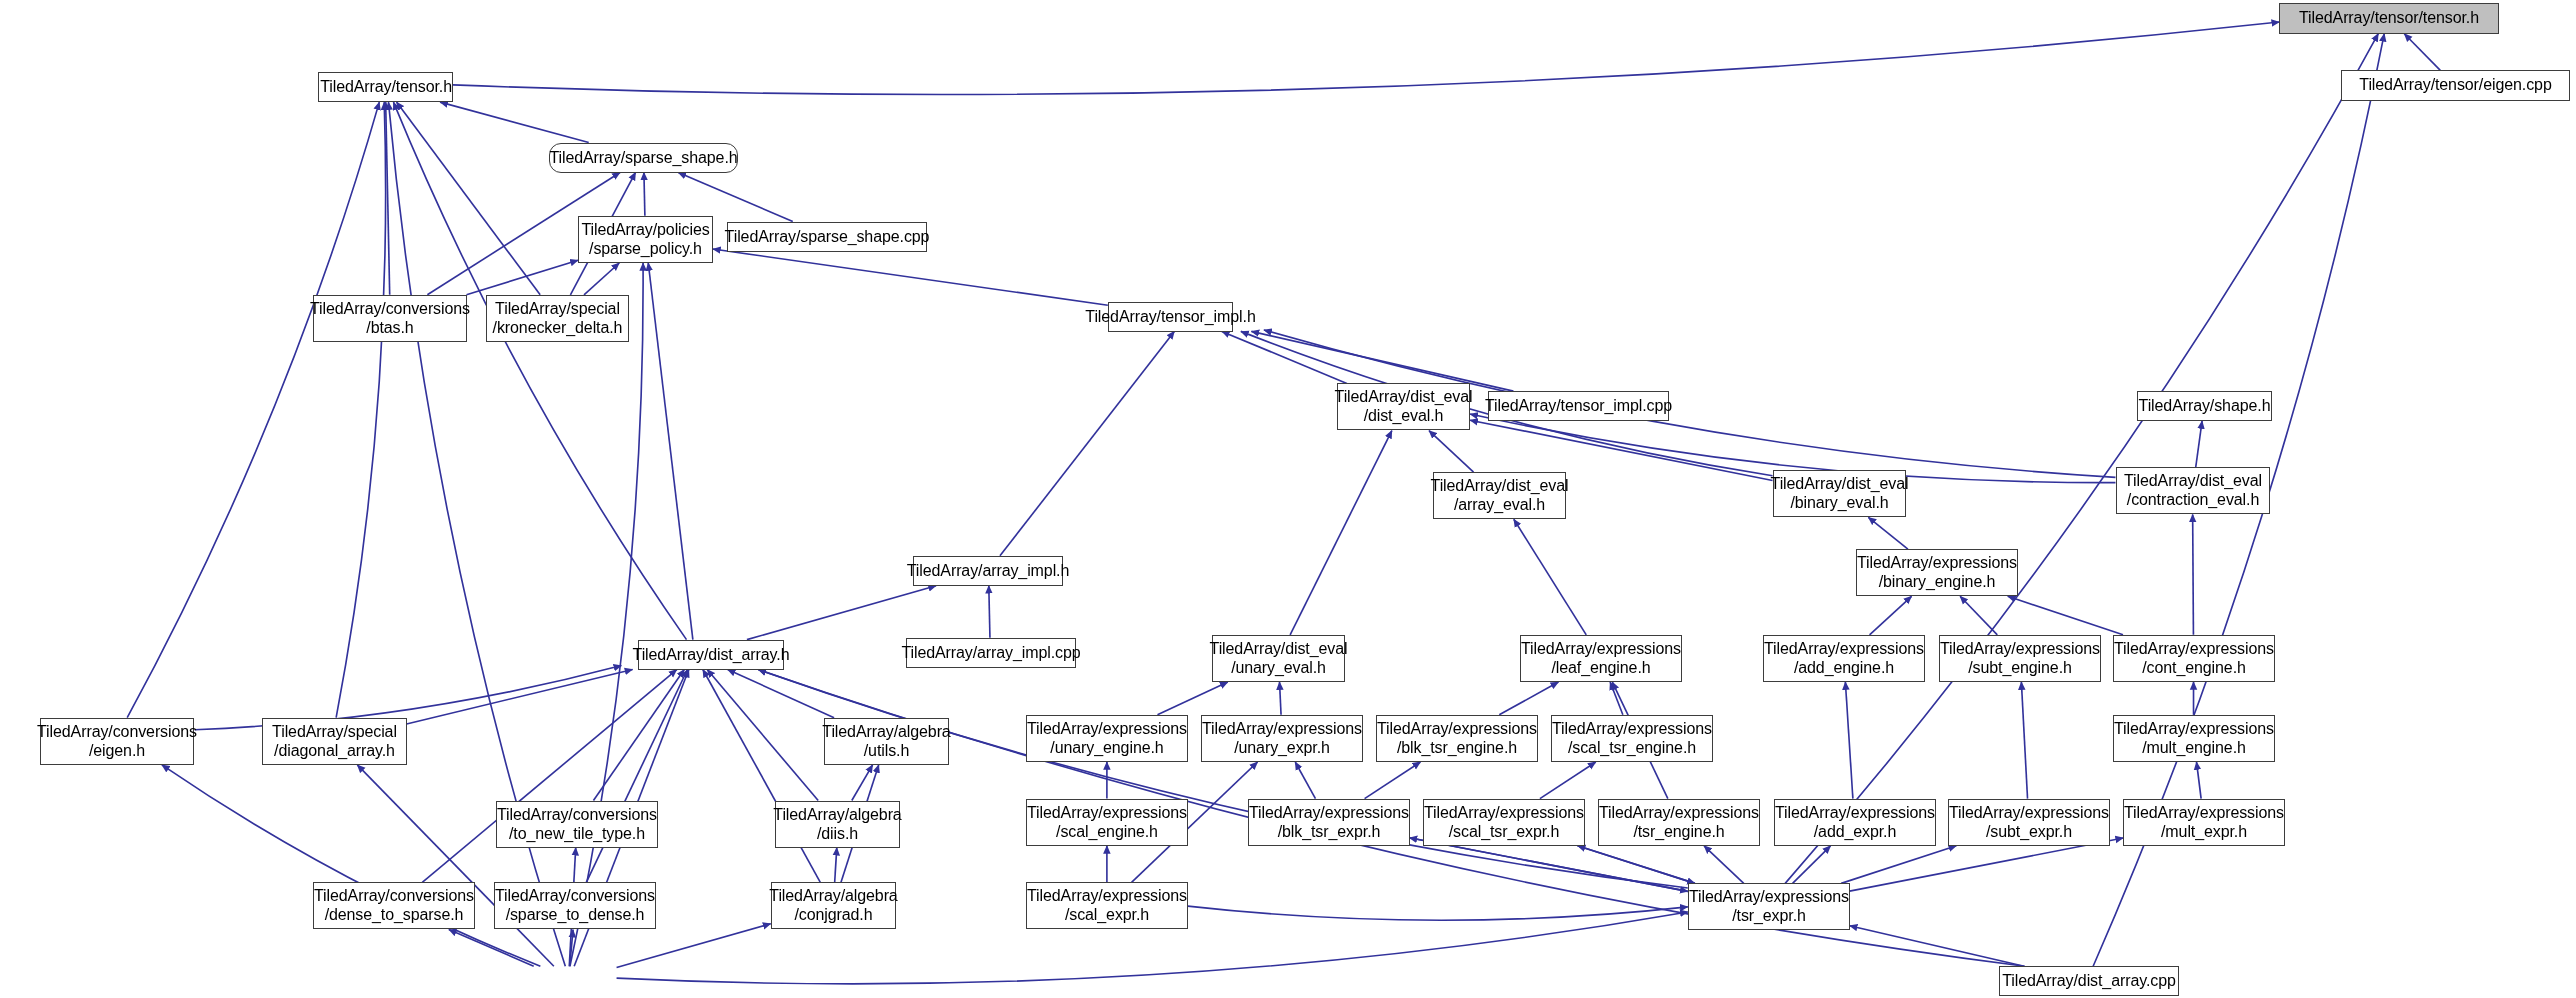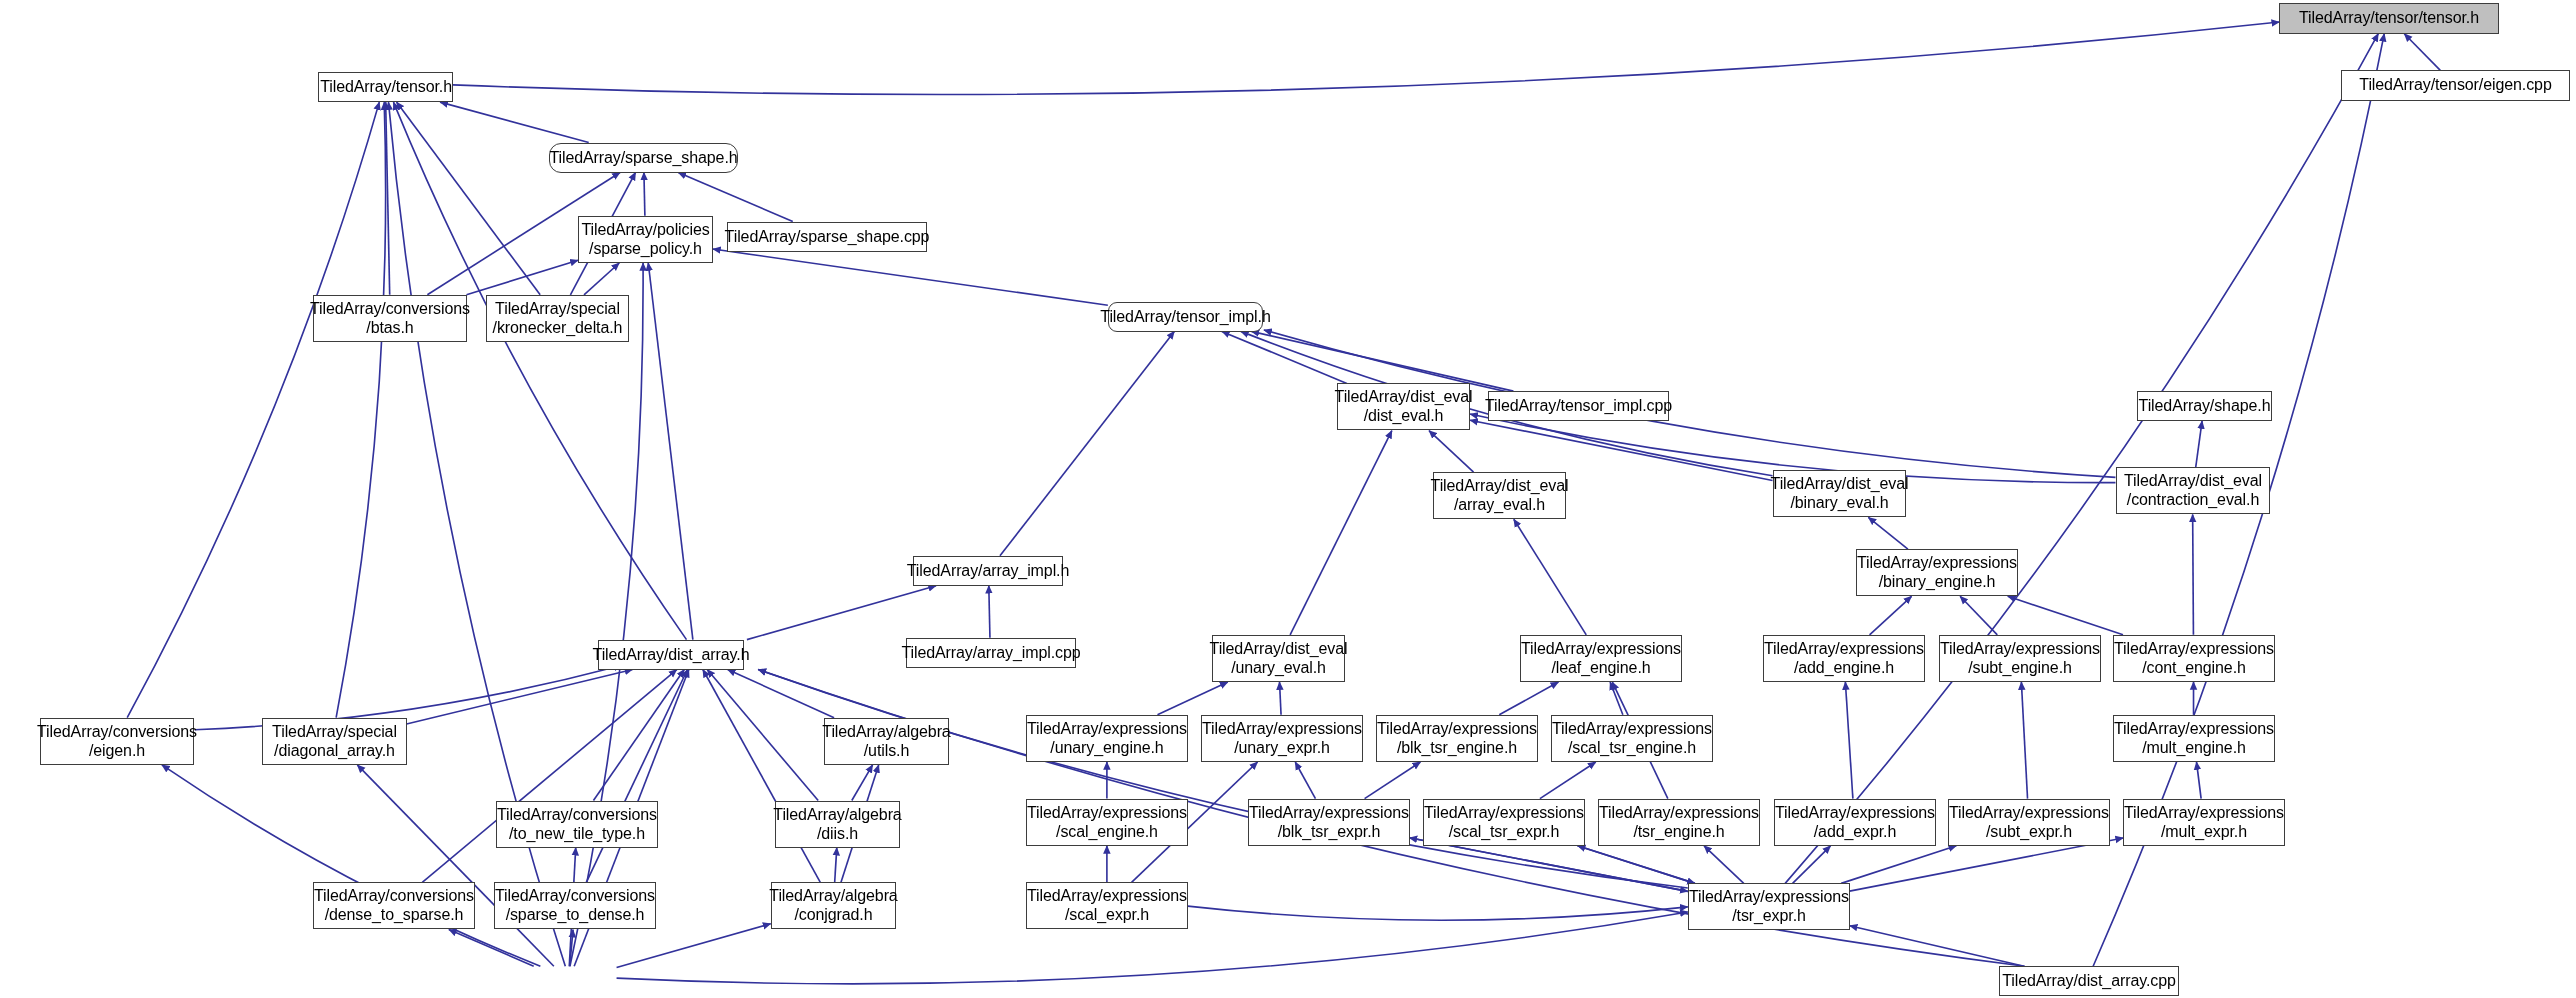--- a/index.html
+++ b/index.html
@@ -115,36 +115,36 @@
       <div class="node" style="left: 2341px; top: 70px; width: 229px; height: 31px;"><span class="lbl">TiledArray/tensor/eigen.cpp</span></div>
       <div class="node" style="left: 318px; top: 72px; width: 135px; height: 30px; justify-content: flex-end;"><span class="lbl">TiledArray/tensor.h</span></div>
       <div class="node" style="left: 549px; top: 143px; width: 189px; height: 30px; border-radius: 12px;"><span class="lbl">TiledArray/sparse_shape.h</span></div>
       <div class="node" style="left: 578px; top: 216px; width: 135px; height: 47px;"><span class="lbl">TiledArray/policies
 /sparse_policy.h</span></div>
       <div class="node" style="left: 727px; top: 222px; width: 200px; height: 30px;"><span class="lbl">TiledArray/sparse_shape.cpp</span></div>
       <div class="node" style="left: 313px; top: 295px; width: 154px; height: 47px;"><span class="lbl">TiledArray/conversions
 /btas.h</span></div>
       <div class="node" style="left: 486px; top: 295px; width: 143px; height: 47px;"><span class="lbl">TiledArray/special
 /kronecker_delta.h</span></div>
-      <div class="node" style="left: 1108px; top: 302px; width: 155px; height: 30px; border-radius: 9px;"><span class="lbl">TiledArray/tensor_impl.h</span></div>
+      <div class="node" style="left: 1108px; top: 302px; width: 125px; height: 30px;"><span class="lbl">TiledArray/tensor_impl.h</span></div>
       <div class="node" style="left: 1337px; top: 383px; width: 133px; height: 47px;"><span class="lbl">TiledArray/dist_eval
 /dist_eval.h</span></div>
       <div class="node" style="left: 1488px; top: 391px; width: 181px; height: 30px; text-align: center;"><span class="lbl">TiledArray/tensor_impl.cpp</span></div>
       <div class="node" style="left: 2137px; top: 391px; width: 135px; height: 30px;"><span class="lbl">TiledArray/shape.h</span></div>
       <div class="node" style="left: 1433px; top: 472px; width: 133px; height: 47px;"><span class="lbl">TiledArray/dist_eval
 /array_eval.h</span></div>
       <div class="node" style="left: 1773px; top: 470px; width: 133px; height: 47px;"><span class="lbl">TiledArray/dist_eval
 /binary_eval.h</span></div>
       <div class="node" style="left: 2116px; top: 467px; width: 154px; height: 47px;"><span class="lbl">TiledArray/dist_eval
 /contraction_eval.h</span></div>
       <div class="node" style="left: 1856px; top: 549px; width: 162px; height: 47px;"><span class="lbl">TiledArray/expressions
 /binary_engine.h</span></div>
       <div class="node" style="left: 913px; top: 556px; width: 150px; height: 30px;"><span class="lbl">TiledArray/array_impl.h</span></div>
       <div class="node" style="left: 906px; top: 638px; width: 170px; height: 30px;"><span class="lbl">TiledArray/array_impl.cpp</span></div>
-      <div class="node" style="left: 598px; top: 640px; width: 146px; height: 30px;"><span class="lbl">TiledArray/dist_array.h</span></div>
+      <div class="node" style="left: 638px; top: 640px; width: 146px; height: 30px;"><span class="lbl">TiledArray/dist_array.h</span></div>
       <div class="node" style="left: 1212px; top: 635px; width: 133px; height: 47px;"><span class="lbl">TiledArray/dist_eval
 /unary_eval.h</span></div>
       <div class="node" style="left: 1520px; top: 635px; width: 162px; height: 47px;"><span class="lbl">TiledArray/expressions
 /leaf_engine.h</span></div>
       <div class="node" style="left: 1763px; top: 635px; width: 162px; height: 47px;"><span class="lbl">TiledArray/expressions
 /add_engine.h</span></div>
       <div class="node" style="left: 1939px; top: 635px; width: 162px; height: 47px;"><span class="lbl">TiledArray/expressions
 /subt_engine.h</span></div>
       <div class="node" style="left: 2113px; top: 635px; width: 162px; height: 47px;"><span class="lbl">TiledArray/expressions
 /cont_engine.h</span></div>

